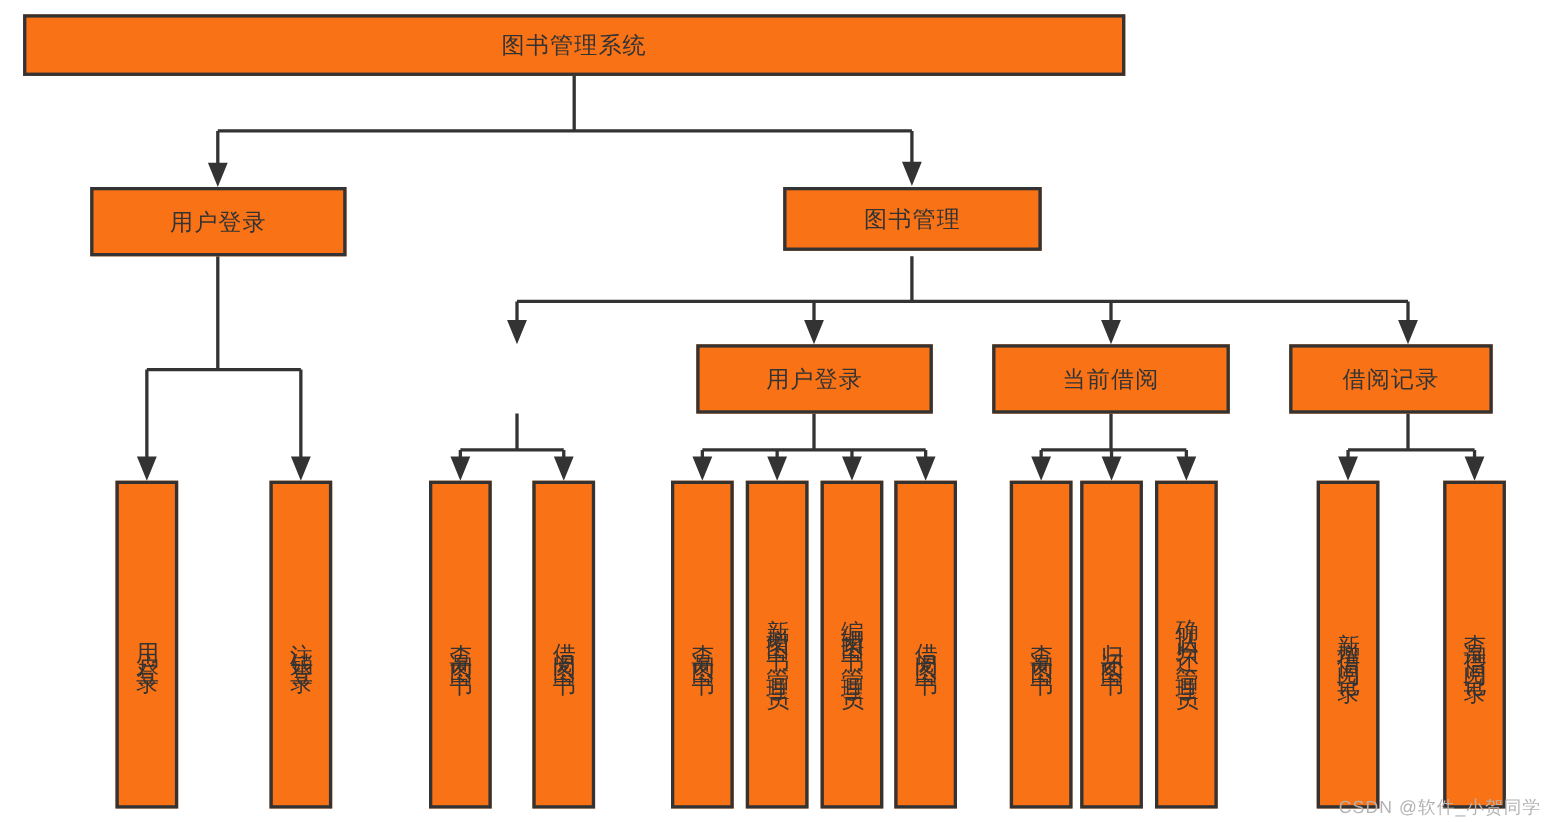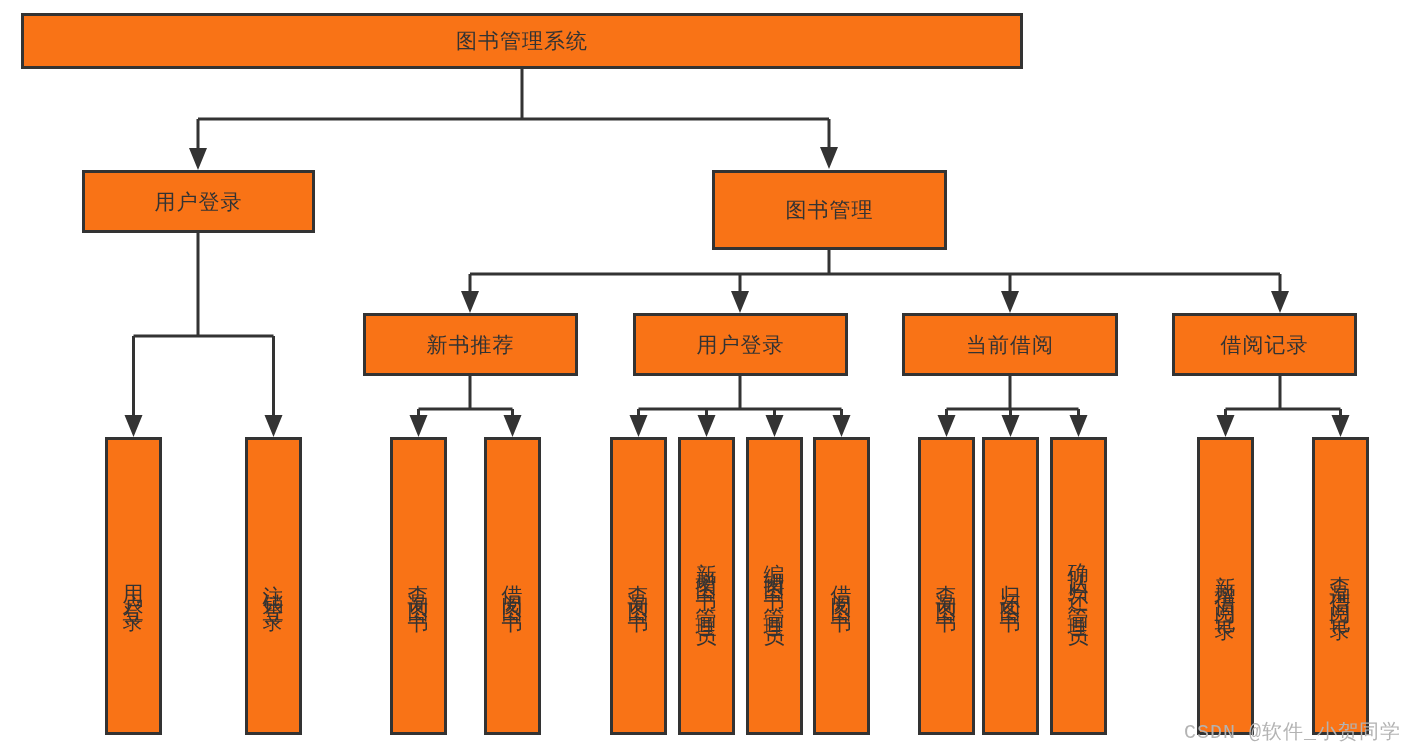--- a/index.html
+++ b/index.html
@@ -38,25 +38,24 @@
     text-orientation: mixed;
     font-size: 21px;
     letter-spacing: 9px;
     line-height: 1.1;
     white-space: nowrap;
   }
   .watermark {
     position: absolute;
     right: 4px;
     bottom: 2px;
-    font-size: 20px;
+    font-size: 16px;
     letter-spacing: 1px;
     color: #b3b3b3;
     white-space: nowrap;
-    font-family: Liberation Mono, monospace;
   }
 </style>
 </head>
 <body>
 
 <div class="stage">
 
   <svg class="connector-layer" viewBox="0 0 1405 747" xmlns="http://www.w3.org/2000/svg">
 
     <path fill="none" stroke="#333333" stroke-width="3" d="
@@ -116,27 +115,24 @@
       M1331.5 415 L1349.5 415 L1340.5 437 Z"></path>
   </svg>
 
   <div class="box" style="left:21px; top:13px; width:1002px; height:56px;">
     <span class="h-label">图书管理系统</span>
   </div>
 
   <div class="box" style="left:82px; top:170px; width:233px; height:63px;">
     <span class="h-label">用户登录</span>
   </div>
-  <div class="box" style="left:712px; top:170px; width:235px; height:80px;">
+  <div class="box" style="left:712px; top:170px; width:235px; height:58px;">
     <span class="h-label">图书管理</span>
   </div>
 
-  <div class="box" style="left:363px; top:313px; width:215px; height:63px;">
-    <span class="h-label">新书推荐</span>
-  </div>
   <div class="box" style="left:633px; top:313px; width:215px; height:63px;">
     <span class="h-label">用户登录</span>
   </div>
   <div class="box" style="left:902px; top:313px; width:216px; height:63px;">
     <span class="h-label">当前借阅</span>
   </div>
   <div class="box" style="left:1172px; top:313px; width:185px; height:63px;">
     <span class="h-label">借阅记录</span>
   </div>
 

